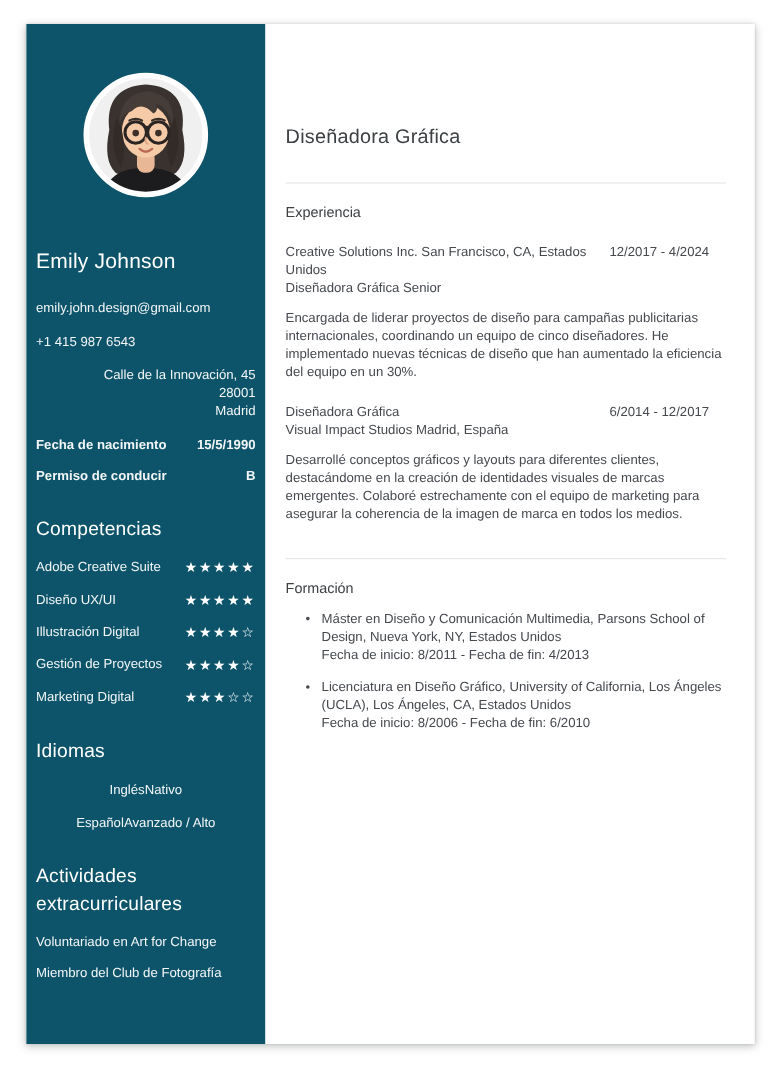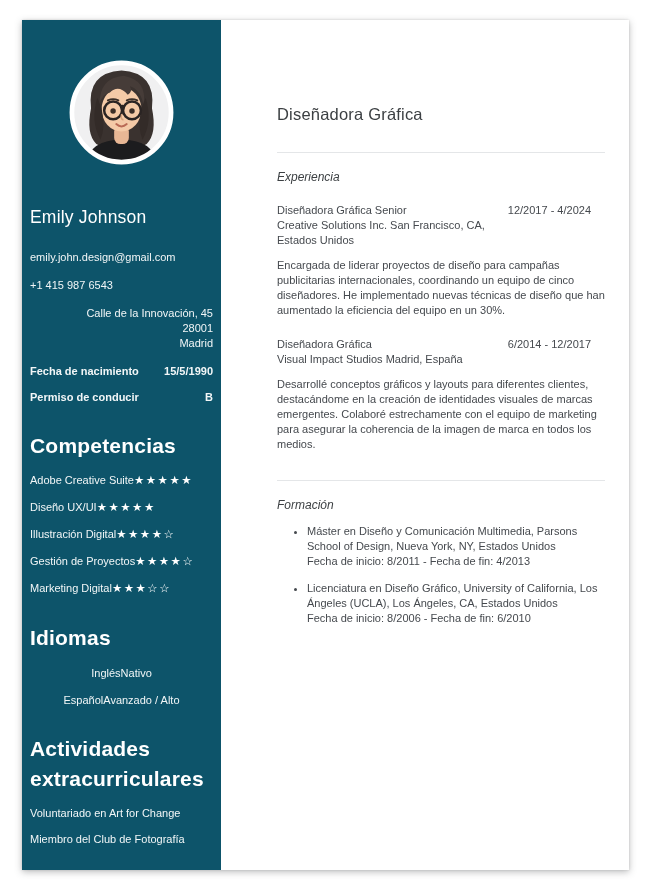--- a/index.html
+++ b/index.html
@@ -36,39 +36,39 @@
   .sb-line{font-size:11px;line-height:1.35;color:var(--sidebar-text);}
   .sb-email{margin-top:22px;}
   .sb-phone{margin-top:13px;}
   .sb-address{margin-top:13px;line-height:15px;text-align:right;}
   .sb-row{
     display:flex;justify-content:space-between;align-items:baseline;
     font-size:11px;margin-top:14px;font-weight:bold;
   }
   .sb-row .val{text-align:right;}
   .sb-heading{
-    margin-top:28px;font-size:21px;font-weight:700;color:#ffffff;letter-spacing:.2px;line-height:1.4;
+    margin-top:28px;font-size:16px;font-weight:400;color:#ffffff;letter-spacing:.2px;line-height:1.4;
   }
   .skill-row{
-    display:flex;align-items:center;
+    display:flex;justify-content:space-between;align-items:center;
     font-size:11px;margin-top:13px;
   }
   .stars{font-size:11.5px;letter-spacing:1.5px;color:#ffffff;white-space:nowrap;}
   .lang-row{display:flex;justify-content:center;font-size:11px;margin-top:15px;}
   .activity{font-size:11px;margin-top:14px;}
   
   .main{
-    flex:1;padding:85px 24px 0 56px;color:var(--body-text);border-radius:10px;
+    flex:1;padding:85px 24px 0 17px;color:var(--body-text);border-radius:10px;
   }
   .doc-title{
     font-size:16.5px;font-weight:400;color:var(--heading-text);letter-spacing:.2px;
   }
   .section{border-top:1px solid var(--divider);margin-top:28px;}
   .section-heading{
-    margin-top:17px;font-size:12px;font-weight:400;color:var(--heading-text);font-style:italic;
+    margin-top:17px;font-size:12px;font-weight:400;color:var(--heading-text);
   }
   .job{margin-top:19px;}
   .job-header{display:flex;justify-content:space-between;align-items:baseline;}
   .job-titles{font-size:11px;line-height:15px;color:var(--body-text);}
   .job-dates{font-size:11px;color:var(--body-text);white-space:nowrap;padding-right:14px;}
   .job-desc{margin-top:10px;font-size:11px;line-height:15px;color:var(--body-text);}
   .edu-list{margin-top:12px;padding-left:30px;list-style:disc;}
   .edu-item{font-size:11px;line-height:15px;margin-top:12px;color:var(--body-text);}
   .edu-item:first-child{margin-top:8px;}
 </style>
@@ -173,22 +173,22 @@
   <main class="main">
 
     <h1 class="doc-title">Diseñadora Gráfica</h1>
 
     <section class="section">
       <h2 class="section-heading">Experiencia</h2>
 
       <div class="job">
         <div class="job-header">
           <div class="job-titles">
+            <div>Creative Solutions Inc. San Francisco, CA, Estados Unidos</div>
             <div>Diseñadora Gráfica Senior</div>
-            <div>Creative Solutions Inc. San Francisco, CA, Estados Unidos</div>
           </div>
           <div class="job-dates">12/2017 - 4/2024</div>
         </div>
         <p class="job-desc">Encargada de liderar proyectos de diseño para campañas publicitarias internacionales, coordinando un equipo de cinco diseñadores. He implementado nuevas técnicas de diseño que han aumentado la eficiencia del equipo en un 30%.</p>
       </div>
 
       <div class="job">
         <div class="job-header">
           <div class="job-titles">
             <div>Diseñadora Gráfica</div>

